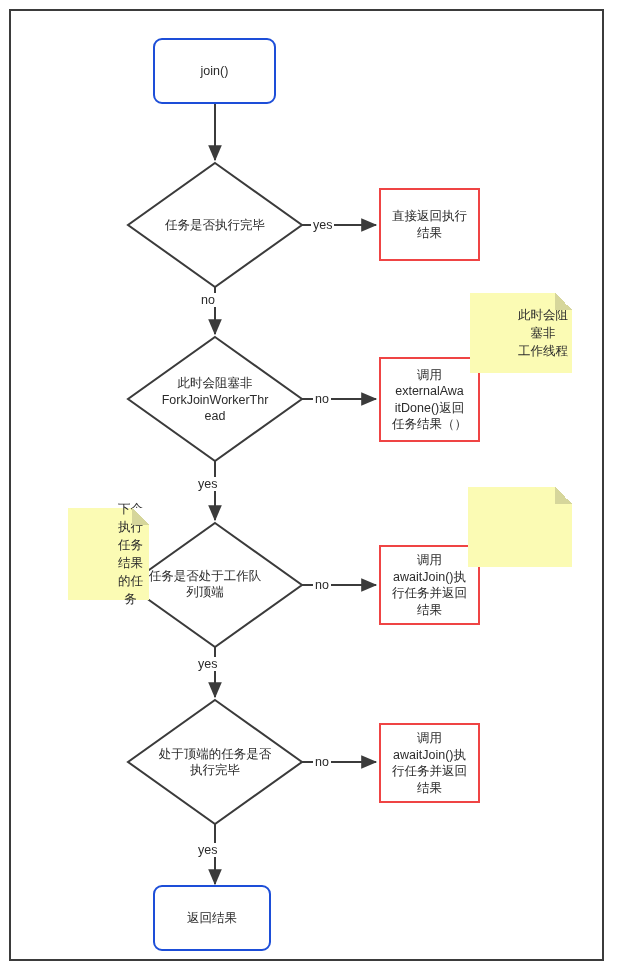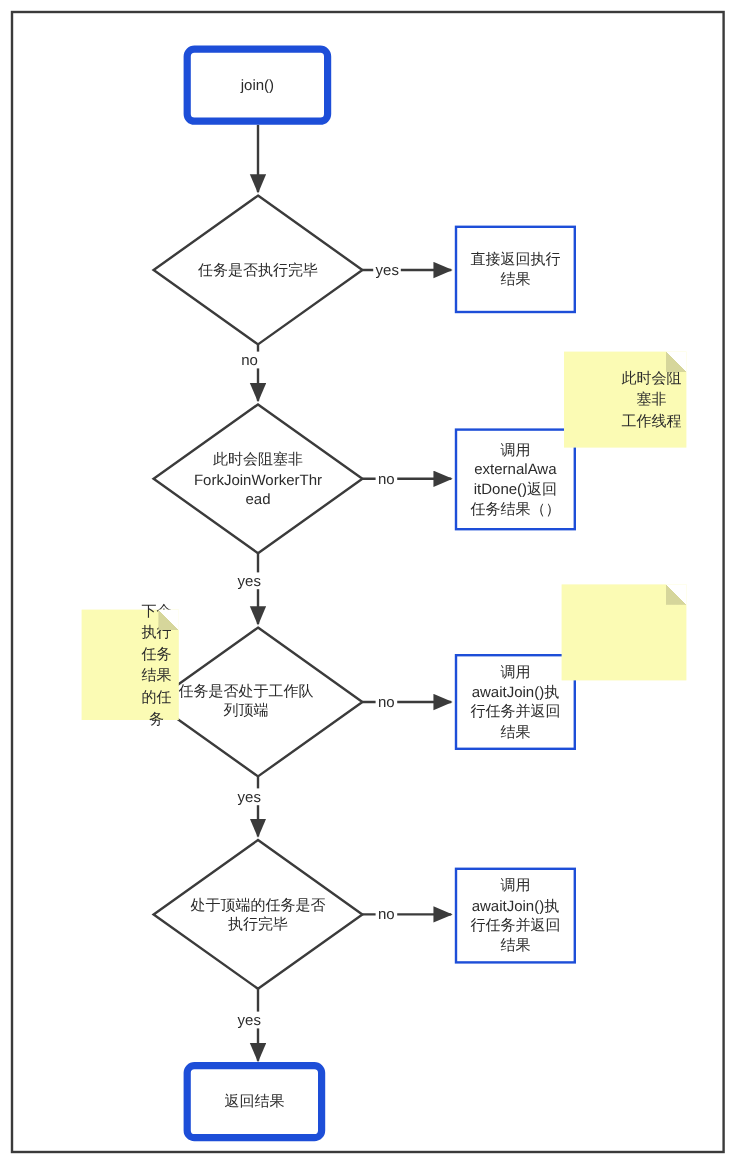--- a/index.html
+++ b/index.html
@@ -27,27 +27,27 @@
     position:absolute;box-sizing:border-box;
     display:flex;align-items:center;justify-content:center;
     text-align:center;
     background:#ffffff;
     line-height:1.32;
     white-space:pre-line;
   }
 
   
   .terminal{
-    border:6px solid #1d4ed8;
+    border:2px solid #1d4ed8;
     border-radius:9px;
     font-size:12.5px;
   }
   
   .process{
-    border:2px solid #1d4ed8;
+    border:2px solid #ef4444;
     font-size:12.5px;
   }
   
   .decision{
     font-size:12.5px;
     background:transparent;
     pointer-events:none;
   }
 
   

